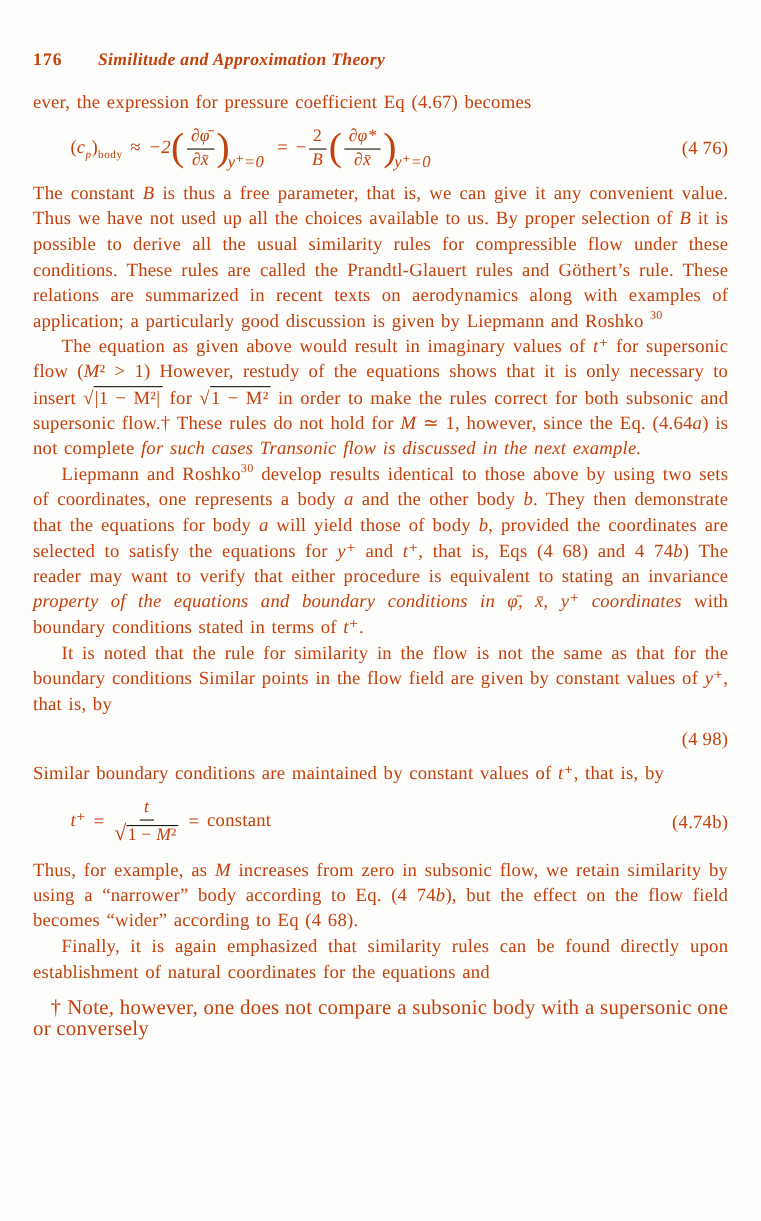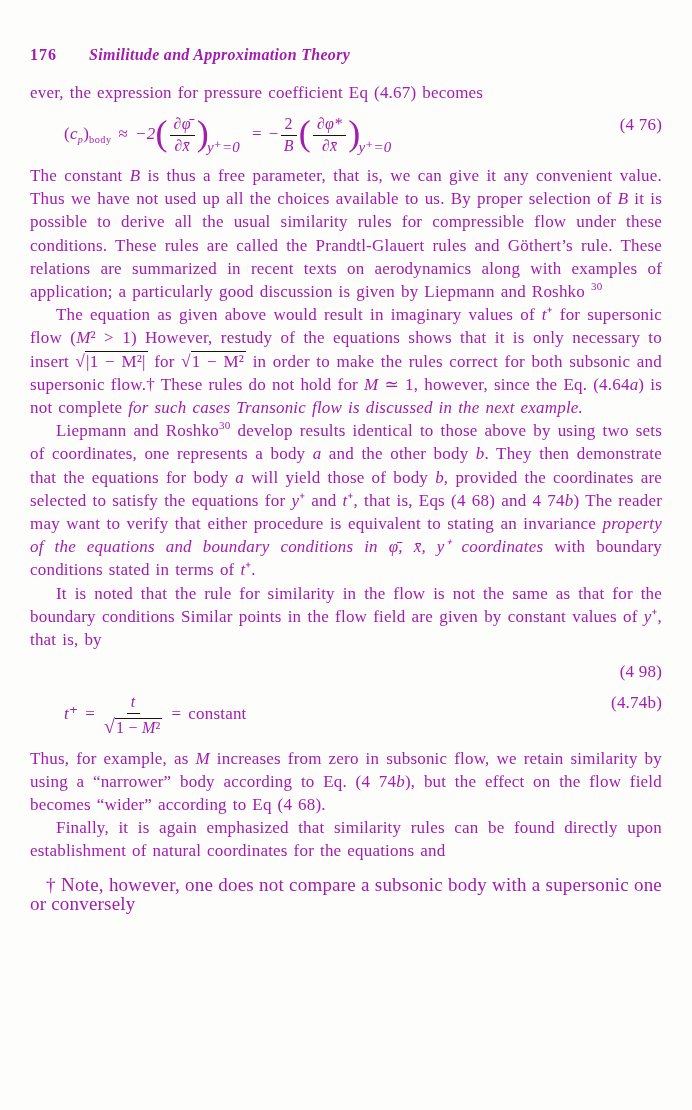--- a/index.html
+++ b/index.html
@@ -2,40 +2,40 @@
 <html><head>
 <meta charset="utf-8">
 <style>
   html,body { margin:0; padding:0; background:#ffffff; }
   .page {
     position:relative;
     width:692px; height:1110px;
     box-sizing:border-box;
     padding:46px 30px 0 30px;
     background:#fdfdfb;
-    color:#a21caf;
+    color:#c2410c;
     font-family:"Liberation Serif", "DejaVu Serif", serif;
     overflow:hidden;
   }
   .header { display:flex; align-items:baseline; gap:32px; margin-bottom:17px; font-size:16px; }
   .pagenum { font-weight:700; letter-spacing:1px; }
   .booktitle { font-weight:700; font-style:italic; letter-spacing:0.3px; }
 
   .para {
     font-size:17px; line-height:23.2px;
     text-align:justify; margin:0;
-    letter-spacing:0.2px; word-spacing:1.5px;font-family:Liberation Serif, serif;
+    letter-spacing:0.2px; word-spacing:1.5px;
   }
   .ind { text-indent:26px; }
   .i { font-style:italic; }
   .sup { vertical-align:super; font-size:65%; line-height:0; }
   .ovl { border-top:1.5px solid #17140e; padding:0 2px 0 1px; }
 
   .eqrow {
-    display:flex; 
+    display:flex; align-items:center;
     font-size:17px; letter-spacing:0.2px;
     margin:11px 0 9px 0; padding-left:34px;
   }
   .eqnum { margin-left:auto; }
   .op { margin:0 7px; }
   .sb { font-size:60%; letter-spacing:0.5px; }
   .frac {
     display:inline-flex; flex-direction:column; align-items:center;
     vertical-align:middle; margin:0 2px; font-size:16px; line-height:1.15;
   }
@@ -83,20 +83,21 @@
   <p class="para ind"><span>The equation as given above would result in imaginary values of </span><span class="i">t</span><span>⁺ for supersonic flow (</span><span class="i">M</span><span>² &gt; 1)  However, restudy of the equations shows that it is only necessary to insert </span><span>√</span><span class="ovl">|1 − M²|</span><span> for </span><span>√</span><span class="ovl">1 − M²</span><span> in order to make the rules correct for both subsonic and supersonic flow.†  These rules do not hold for </span><span class="i">M</span><span> ≃ 1, however, since the Eq. (4.64</span><span class="i">a</span><span>) is not complete </span><span class="i">for such cases  Transonic flow is discussed in the next example.</span></p>
 
   <p class="para ind"><span>Liepmann and Roshko</span><span class="sup">30</span><span> develop results identical to those above by using two sets of coordinates, one represents a body </span><span class="i">a</span><span> and the other body </span><span class="i">b</span><span>.  They then demonstrate that the equations for body </span><span class="i">a</span><span> will yield those of body </span><span class="i">b</span><span>, provided the coordinates are selected to satisfy the equations for </span><span class="i">y</span><span>⁺ and </span><span class="i">t</span><span>⁺, that is, Eqs  (4 68) and 4 74</span><span class="i">b</span><span>)  The reader may want to verify that either procedure is equivalent to stating an invariance </span><span class="i">property of the equations and boundary conditions in φ̄, x̄, y⁺ coordinates</span><span> with boundary conditions stated in terms of </span><span class="i">t</span><span>⁺.</span></p>
 
   <p class="para ind"><span>It is noted that the rule for similarity in the flow is not the same as that for the boundary conditions  Similar points in the flow field are given by constant values of </span><span class="i">y</span><span>⁺, that is, by</span></p>
 
   <div class="eqrow">
     <span class="eqnum">(4 98)</span>
   </div>
 
+  <p class="para"><span>Similar boundary conditions are maintained by constant values of </span><span class="i">t</span><span>⁺, that is, by</span></p>
 
   <div class="eqrow">
     <span class="formula"><span class="i">t</span><span>⁺</span><span class="op">=</span><span class="frac">
           <span class="ft i">t</span>
           <span class="fb"><span class="rad">√</span><span class="ovl"><span>1 − </span><span class="i">M</span><span>²</span></span></span>
         </span><span class="op">=</span><span>constant</span></span>
     <span class="eqnum">(4.74b)</span>
   </div>
 
   <p class="para"><span>Thus, for example, as </span><span class="i">M</span><span> increases from zero in subsonic flow, we retain similarity by using a “narrower” body according to Eq. (4 74</span><span class="i">b</span><span>), but the effect on the flow field becomes “wider” according to Eq  (4 68).</span></p>

